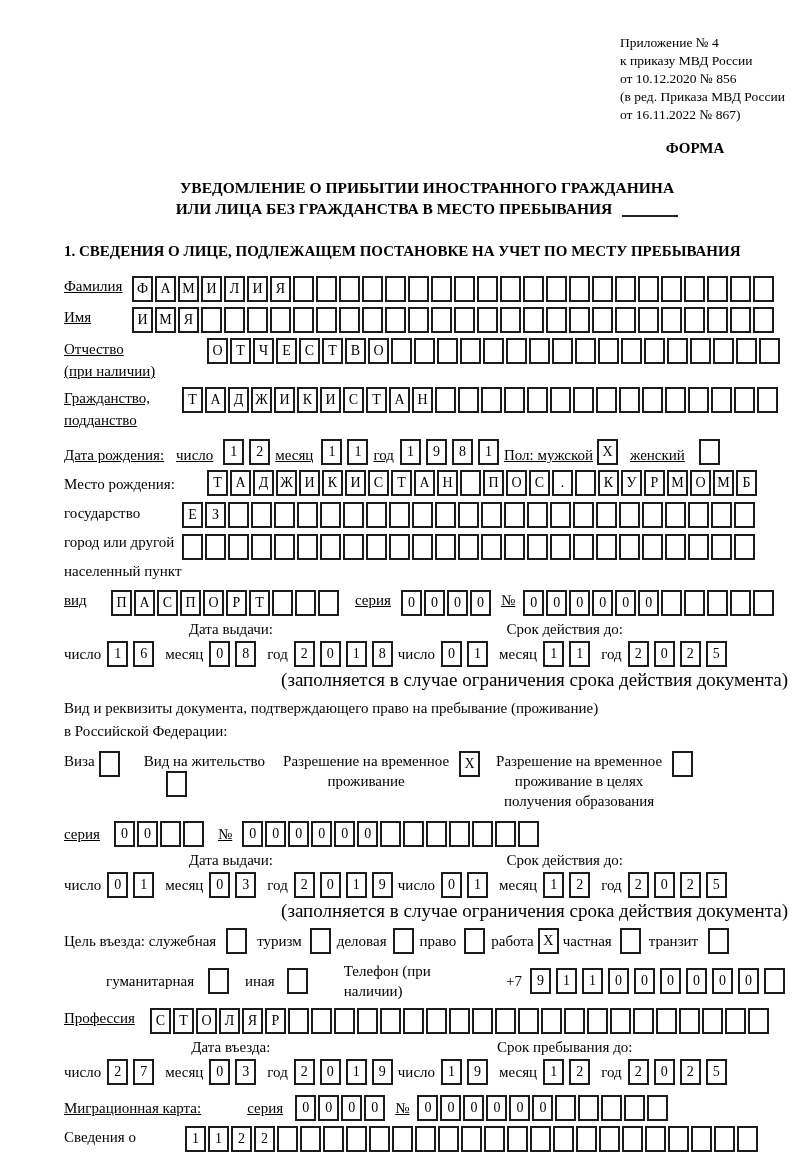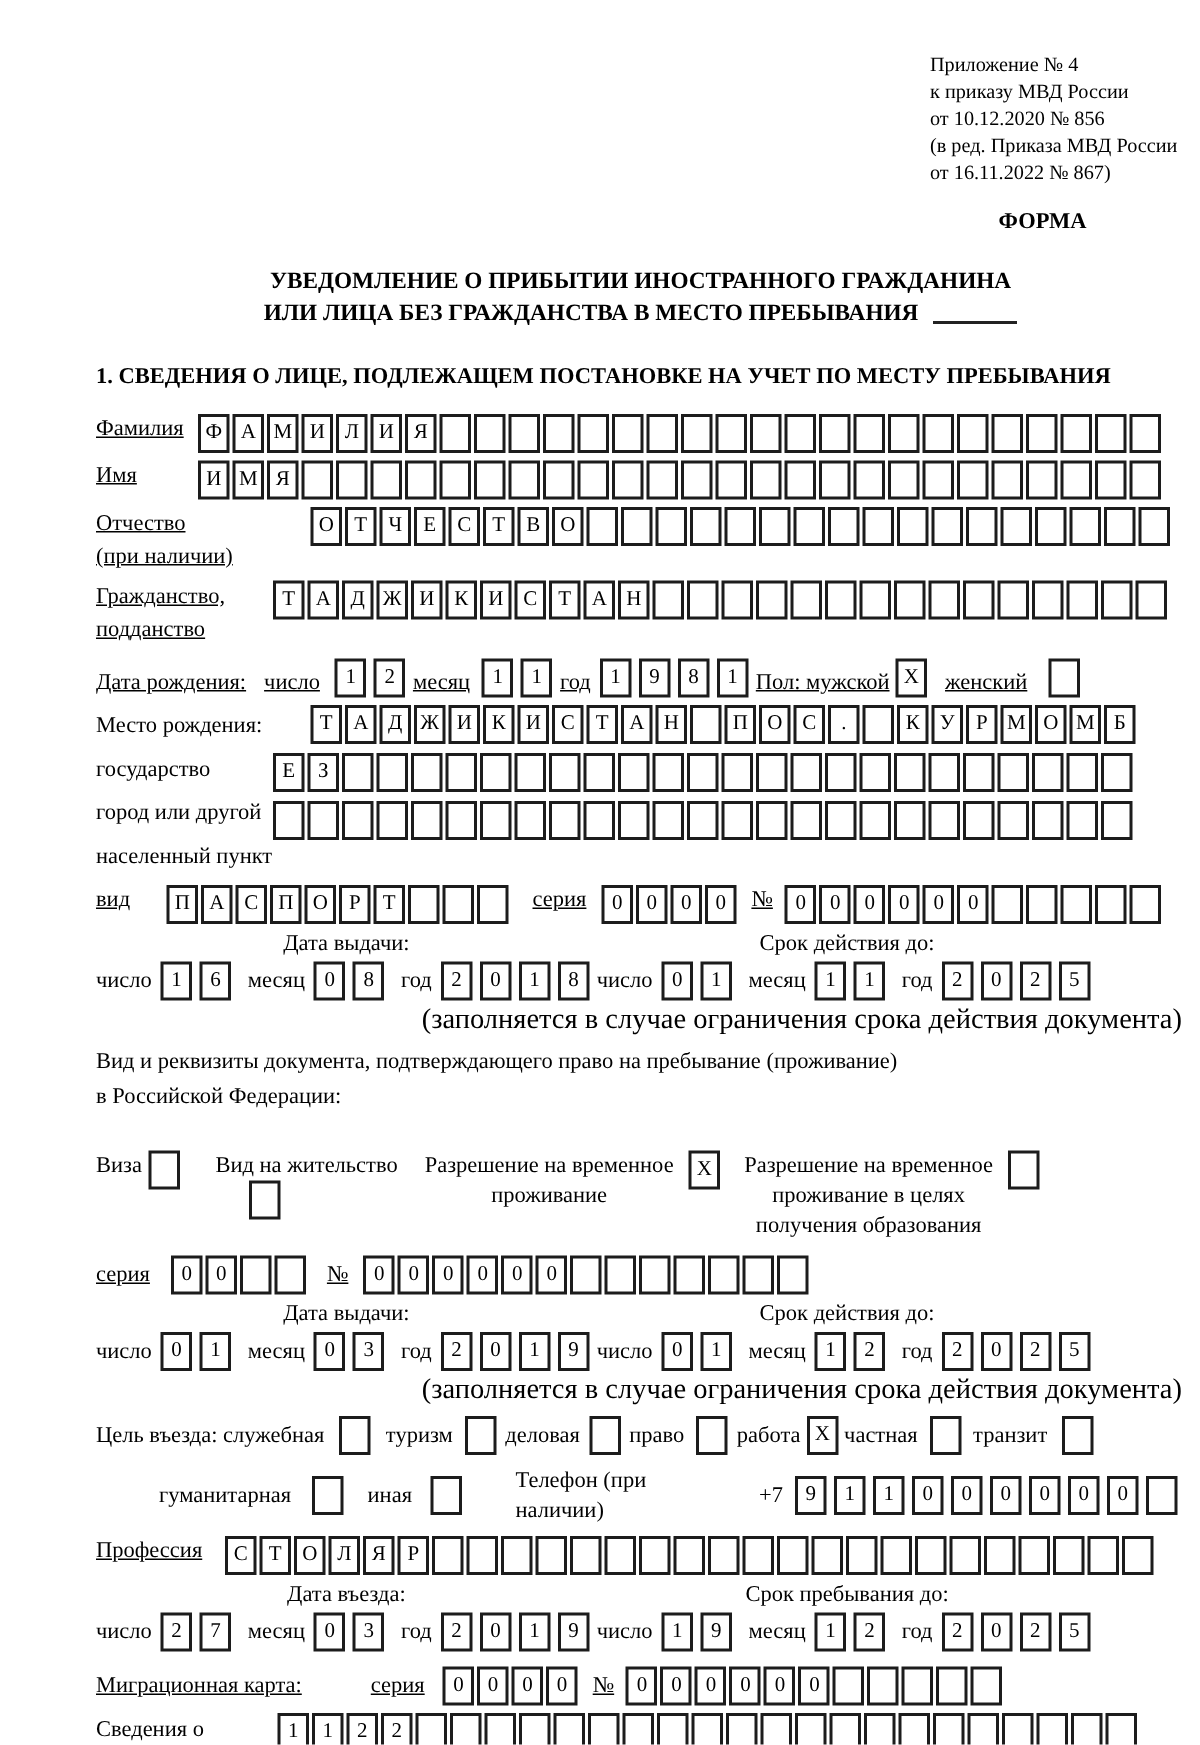--- a/index.html
+++ b/index.html
@@ -45,21 +45,21 @@
   
   .dates{display:flex;margin-top:4px;padding-right:14px;}
   .dateblock{display:inline-block;}
   .datecaption{text-align:center;font-size:15px;margin-bottom:3px;}
   .dateline{display:flex;align-items:center;gap:6px;}
   .note-r{text-align:right;font-size:19px;margin-top:2px;margin-bottom:6px;padding-right:2px;}
 
   .para{font-size:15px;line-height:23px;}
 
   
-  .permits{display:flex;align-items:flex-start;margin-top:24px;margin-bottom:10px;}
+  .permits{display:flex;align-items:flex-start;margin-top:8px;margin-bottom:10px;}
   .permits .opt{display:flex;align-items:flex-start;}
   .permits .optlabel{font-size:15px;line-height:20px;}
   .permits .center{text-align:center;}
 
   .chkrow{display:flex;align-items:center;margin-bottom:7px;}
 
   
   .reps{display:flex;}
   .reps-rows .cells{display:block;margin-bottom:5px;}
 

